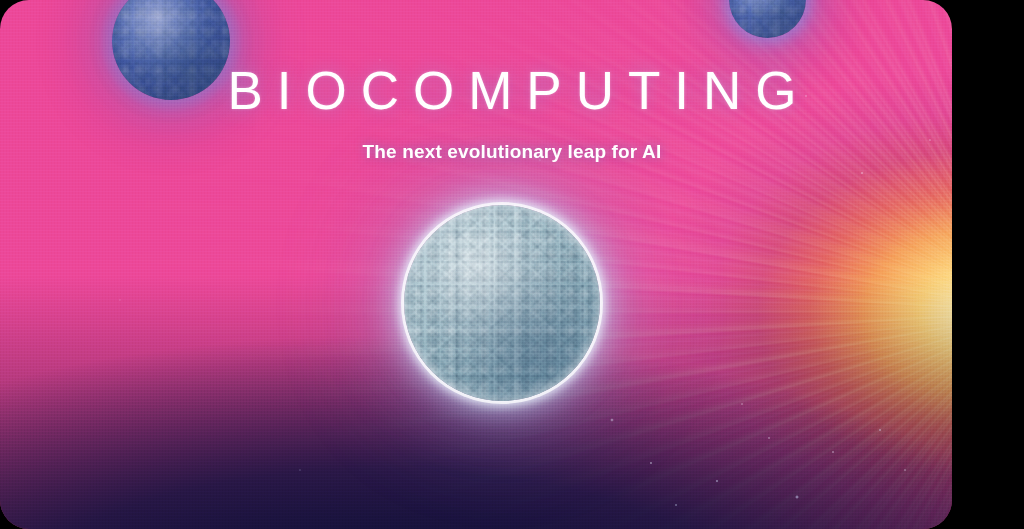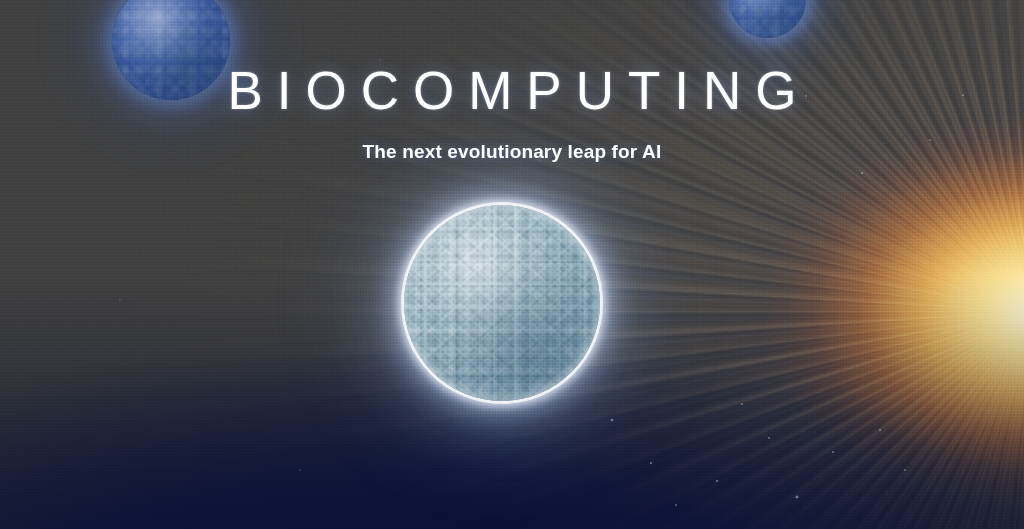--- a/index.html
+++ b/index.html
@@ -6,24 +6,25 @@
     margin: 0;
     padding: 0;
     background: #000;
   }
   body {
     font-family: "Liberation Sans", sans-serif;
   }
 
   #stage {
     position: relative;
-    width: 1024px;
+    width: 952px;
     height: 529px;
     overflow: hidden;
-    background: #404040;
+    background: #ec4899;
+    border-radius: 29px;
   }
 
   
   .layer {
     position: absolute;
     inset: 0;
     pointer-events: none;
   }
 
   .bg-base {

